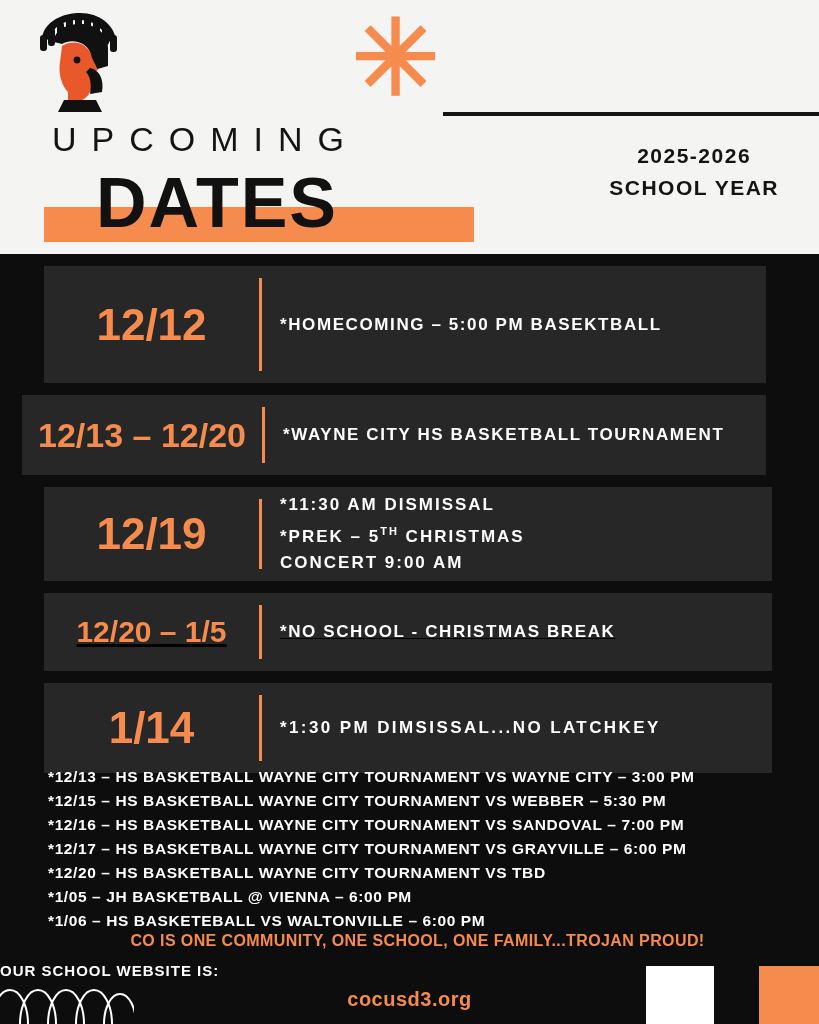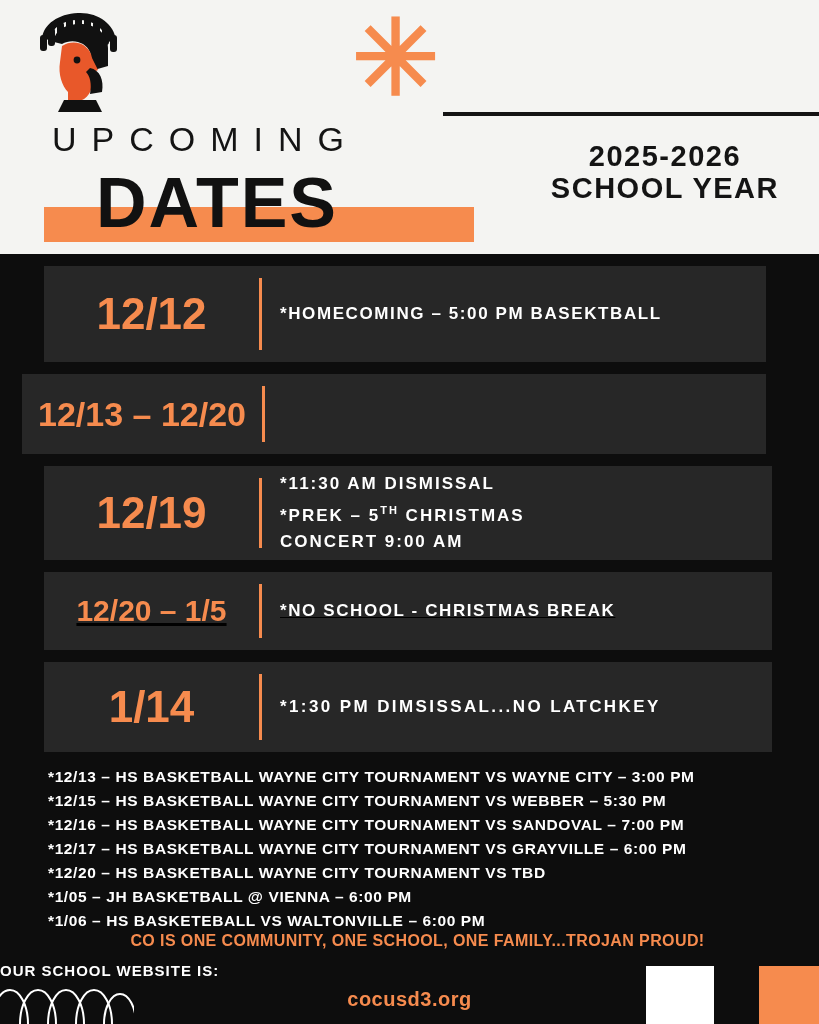--- a/index.html
+++ b/index.html
@@ -50,21 +50,21 @@
     letter-spacing: 15px;
     font-weight: 400;
     color: #141414;
   }
   .year-block {
     position: absolute;
     right: 40px; top: 140px;
     text-align: center;
     color: #141414;
     font-weight: 700;
-    font-size: 29px;
+    font-size: 21px;
     letter-spacing: 1.5px;
     line-height: 32px;
   }
   .dates-hl {
     position: absolute;
     left: 44px; top: 207px;
     width: 430px; height: 35px;
     background: #f68b4e;
   }
   .dates-word {
@@ -111,21 +111,21 @@
     color: #ffffff;
     font-weight: 700;
     font-size: 17px;
     letter-spacing: 1.6px;
     padding-left: 18px;
     line-height: 26px;
   }
   .row .desc sup { font-size: 11px; }
 
   
-  .row.r1 { margin-left: 44px; width: 722px; height: 96px; }
+  .row.r1 { margin-left: 44px; width: 722px; height: 117px; }
   .row.r1 .date { width: 215px; font-size: 44px; }
   .row.r2 { margin-left: 22px; width: 744px; height: 80px; }
   .row.r2 .date { width: 240px; font-size: 34px; }
   .row.r3 { margin-left: 44px; width: 728px; height: 94px; }
   .row.r3 .date { width: 215px; font-size: 44px; }
   .row.r3 .desc { font-size: 17px; letter-spacing: 2px; line-height: 26px; }
   .row.r4 { margin-left: 44px; width: 728px; height: 78px; text-decoration: underline; }
   .row.r4 .date { width: 215px; font-size: 30px; }
   .row.r5 { margin-left: 44px; width: 728px; height: 90px; }
   .row.r5 .date { width: 215px; font-size: 44px; }
@@ -247,20 +247,21 @@
 
     <div class="row r1">
       <div class="date">12/12</div>
       <div class="divider"></div>
       <div class="desc">*HOMECOMING – 5:00 PM BASEKTBALL</div>
     </div>
 
     <div class="row r2">
       <div class="date">12/13 – 12/20</div>
       <div class="divider"></div>
+      <div class="desc">*WAYNE CITY HS BASKETBALL TOURNAMENT</div>
     </div>
 
     <div class="row r3">
       <div class="date">12/19</div>
       <div class="divider"></div>
       <div class="desc">
         <div>*11:30 AM DISMISSAL</div>
         <div><span>*PREK – 5</span><sup>TH</sup><span> CHRISTMAS</span></div>
         <div>CONCERT 9:00 AM</div>
       </div>

